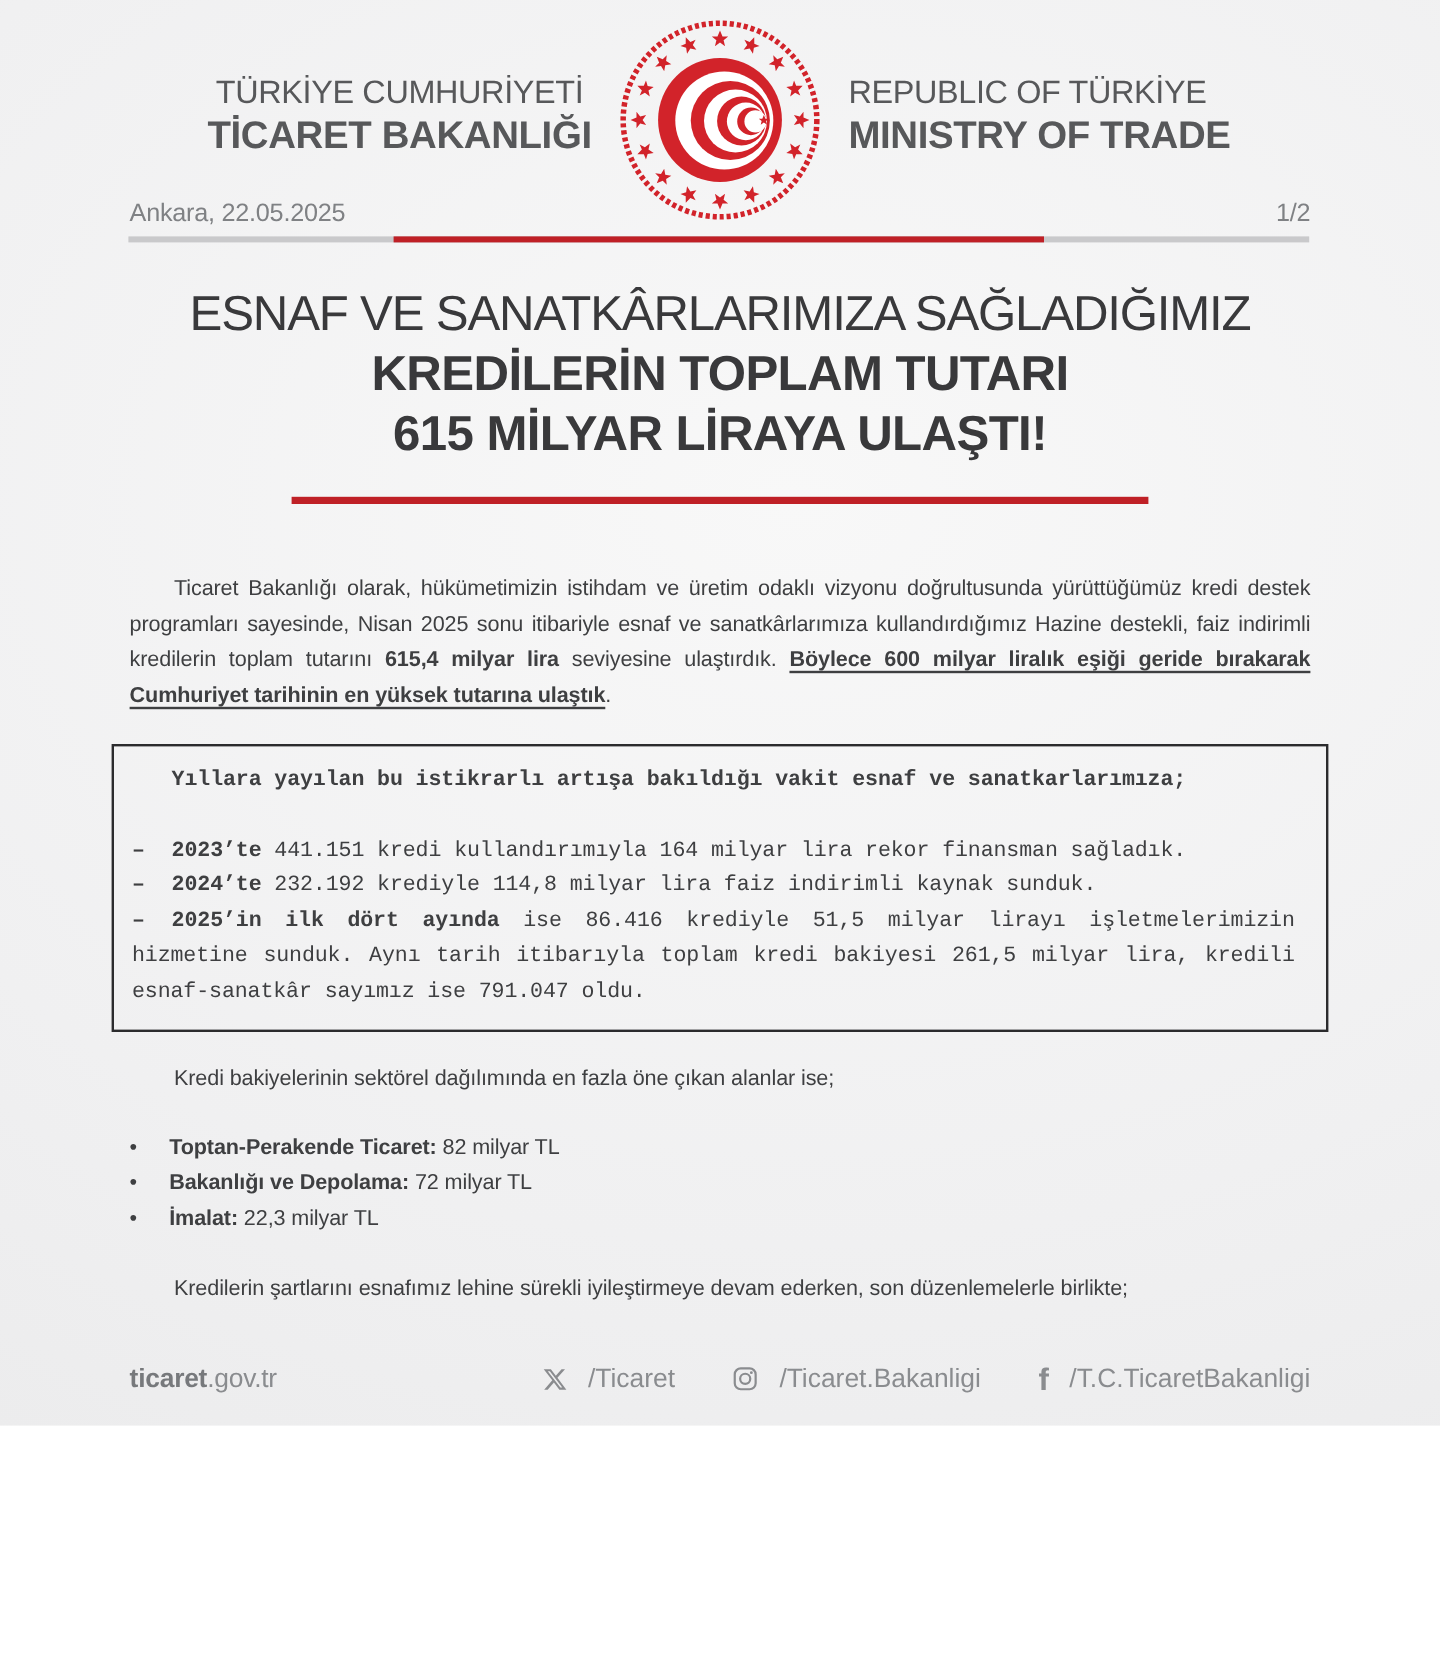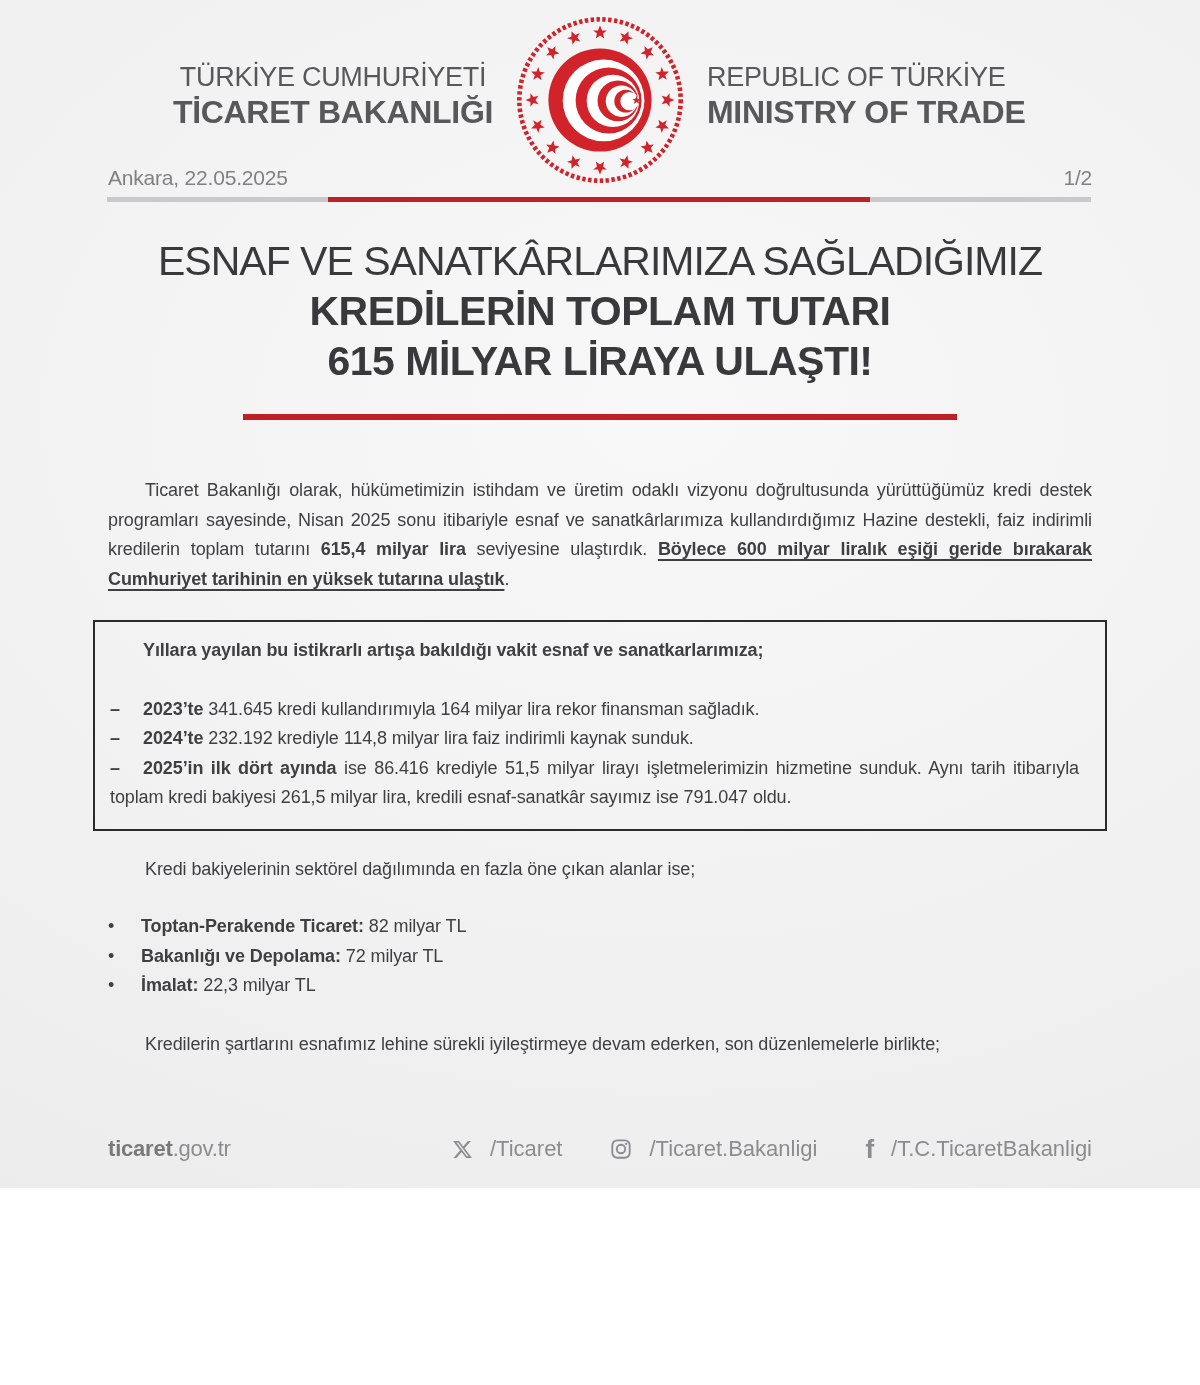--- a/index.html
+++ b/index.html
@@ -27,21 +27,21 @@
   .title-l1{font-size:41px;font-weight:400;letter-spacing:-1px;}
   .title-l2,.title-l3{font-size:41px;font-weight:700;letter-spacing:-0.5px;}
   .title-bar{position:absolute;top:414px;left:50%;transform:translateX(-50%);width:714px;height:6px;background:#bf2026;}
   
   .content{position:absolute;top:476px;left:108px;width:984px;font-size:18px;line-height:29.5px;
            text-align:justify;color:#3e3f41;letter-spacing:-0.1px;}
   .para{margin:0;}
   .indent{text-indent:37px;}
   .seg-b{font-weight:700;}
   .seg-u{text-decoration:underline;text-decoration-thickness:2px;text-underline-offset:4px;}
-  .box{border:2px solid #2b2b2d;margin:26px -15px 0 -15px;padding:14px 26px 16px 15px;background:transparent;}
+  .box{border:2px solid #2b2b2d;margin:26px -15px 0 -15px;padding:14px 26px 16px 15px;background:transparent;font-family:Liberation Mono, monospace;}
   .box-heading{font-weight:700;text-indent:33px;margin:0 0 29px 0;}
   .hang{margin:0;}
   .dash{display:inline-block;width:33px;font-weight:700;}
   .bullet{display:inline-block;width:33px;}
   .p-sectors{margin-top:24px;}
   .sector-list{margin-top:28px;}
   .p-after{margin-top:29px;}
   
   .footer{position:absolute;left:108px;right:108px;bottom:26px;display:flex;justify-content:space-between;
           align-items:center;font-size:22px;color:#8a8c8f;}
@@ -116,21 +116,21 @@
     <div class="title-l3">615 MİLYAR LİRAYA ULAŞTI!</div>
   </div>
   <div class="title-bar"></div>
 
   <div class="content">
 
     <p class="para indent"><span>Ticaret Bakanlığı olarak, hükümetimizin istihdam ve üretim odaklı vizyonu doğrultusunda yürüttüğümüz kredi destek programları sayesinde, Nisan 2025 sonu itibariyle esnaf ve sanatkârlarımıza kullandırdığımız Hazine destekli, faiz indirimli kredilerin toplam tutarını </span><span class="seg-b">615,4 milyar lira</span><span> seviyesine ulaştırdık. </span><span class="seg-b seg-u">Böylece 600 milyar liralık eşiği geride bırakarak Cumhuriyet tarihinin en yüksek tutarına ulaştık</span><span>.</span></p>
 
     <div class="box">
       <p class="box-heading">Yıllara yayılan bu istikrarlı artışa bakıldığı vakit esnaf ve sanatkarlarımıza;</p>
-      <p class="hang"><span class="dash">–</span><span class="seg-b">2023’te</span><span> 341.645 kredi kullandırımıyla 164 milyar lira rekor finansman sağladık.</span></p>
+      <p class="hang"><span class="dash">–</span><span class="seg-b">2023’te</span><span> 441.151 kredi kullandırımıyla 164 milyar lira rekor finansman sağladık.</span></p>
       <p class="hang"><span class="dash">–</span><span class="seg-b">2024’te</span><span> 232.192 krediyle 114,8 milyar lira faiz indirimli kaynak sunduk.</span></p>
       <p class="hang"><span class="dash">–</span><span class="seg-b">2025’in ilk dört ayında</span><span> ise 86.416 krediyle 51,5 milyar lirayı işletmelerimizin hizmetine sunduk. Aynı tarih itibarıyla toplam kredi bakiyesi 261,5 milyar lira, kredili esnaf-sanatkâr sayımız ise 791.047 oldu.</span></p>
     </div>
 
     <p class="para indent p-sectors">Kredi bakiyelerinin sektörel dağılımında en fazla öne çıkan alanlar ise;</p>
 
     <div class="sector-list">
       <p class="hang"><span class="bullet">•</span><span class="seg-b">Toptan-Perakende Ticaret:</span><span> 82 milyar TL</span></p>
       <p class="hang"><span class="bullet">•</span><span class="seg-b">Bakanlığı ve Depolama:</span><span> 72 milyar TL</span></p>
       <p class="hang"><span class="bullet">•</span><span class="seg-b">İmalat:</span><span> 22,3 milyar TL</span></p>

